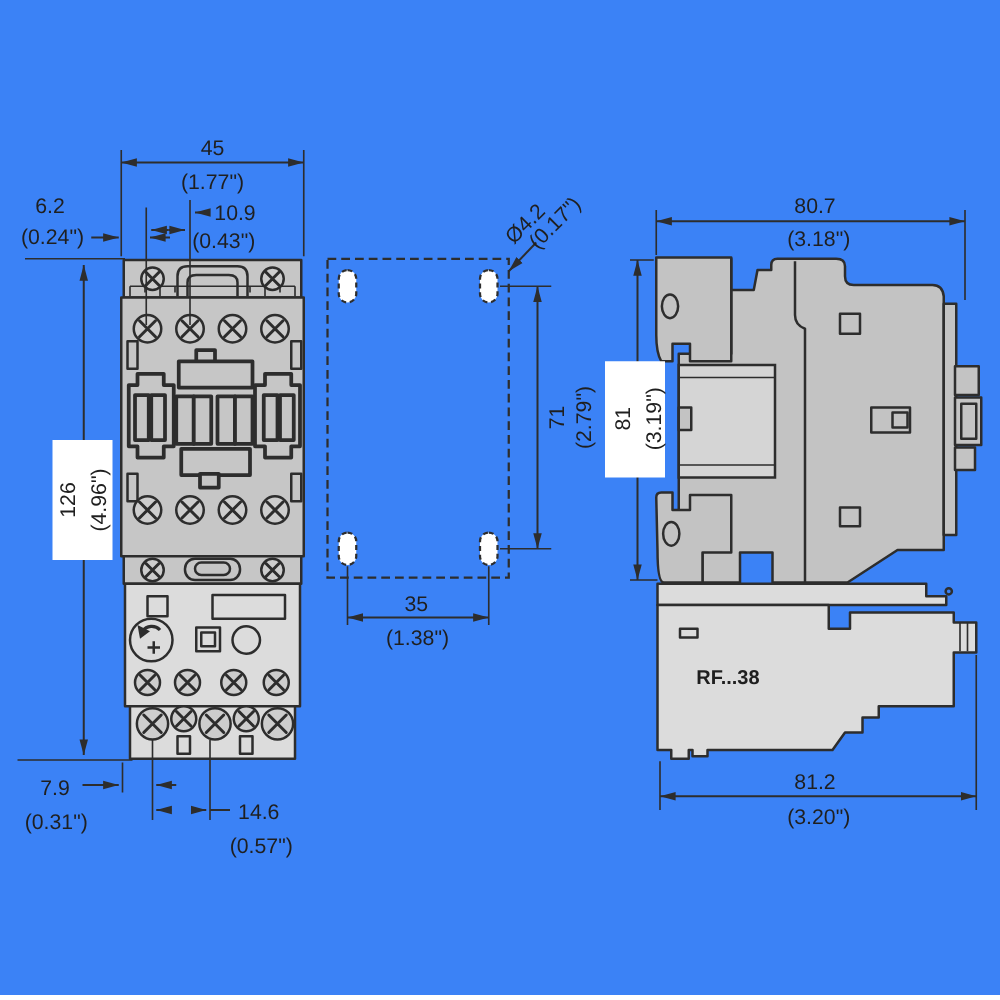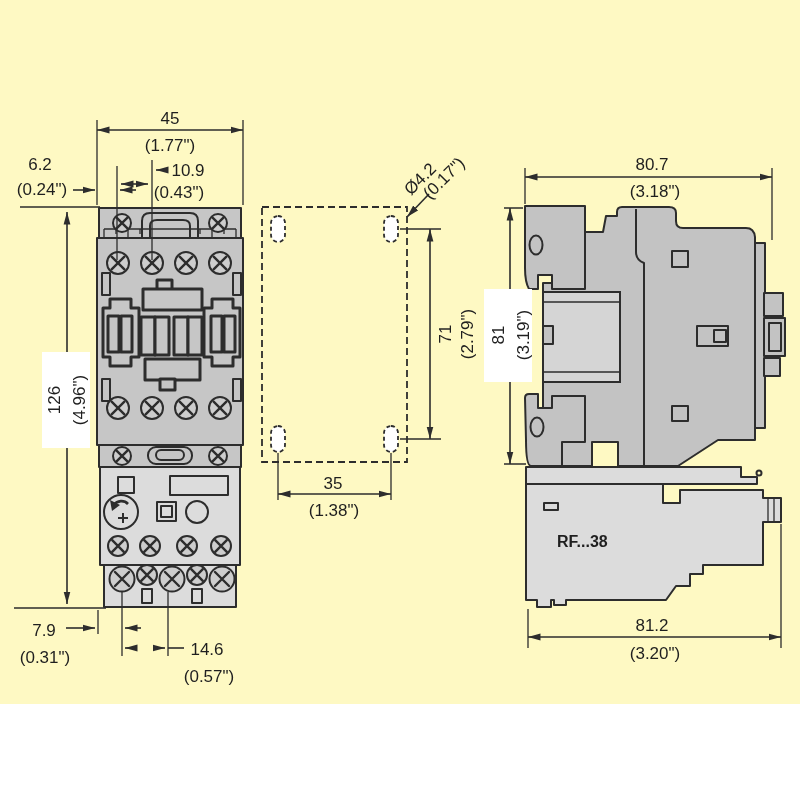--- a/index.html
+++ b/index.html
@@ -1,16 +1,16 @@
 <!DOCTYPE html>
 <html><head>
 <meta charset="utf-8">
 <style>
   html,body{margin:0;padding:0;background:#ffffff;}
-  .stage{width:800px;height:704px;position:relative;background:#fef9c3;}
+  .stage{width:800px;height:796px;position:relative;background:#3b82f6;}
   svg{display:block;}
   text{font-family:"Liberation Sans","DejaVu Sans",sans-serif;font-size:17px;fill:#1f1f1f;}
   .rot{font-size:17px;}
   .relaylabel{font-size:16px;font-weight:bold;}
   .body1{fill:#c6c6c6;stroke:#2d2d2d;stroke-width:2;stroke-linejoin:round;}
   .body1t{fill:#c6c6c6;stroke:#2d2d2d;stroke-width:3;stroke-linejoin:round;}
   .lt{fill:#dcdcdc;stroke:#2d2d2d;stroke-width:2;stroke-linejoin:round;}
   .sidebody{fill:#c3c3c3;stroke:#2d2d2d;stroke-width:2;stroke-linejoin:round;}
   .recess{fill:#d5d5d5;stroke:#2d2d2d;stroke-width:2;}
   .det{fill:none;stroke:#2d2d2d;stroke-width:2;stroke-linejoin:round;}

